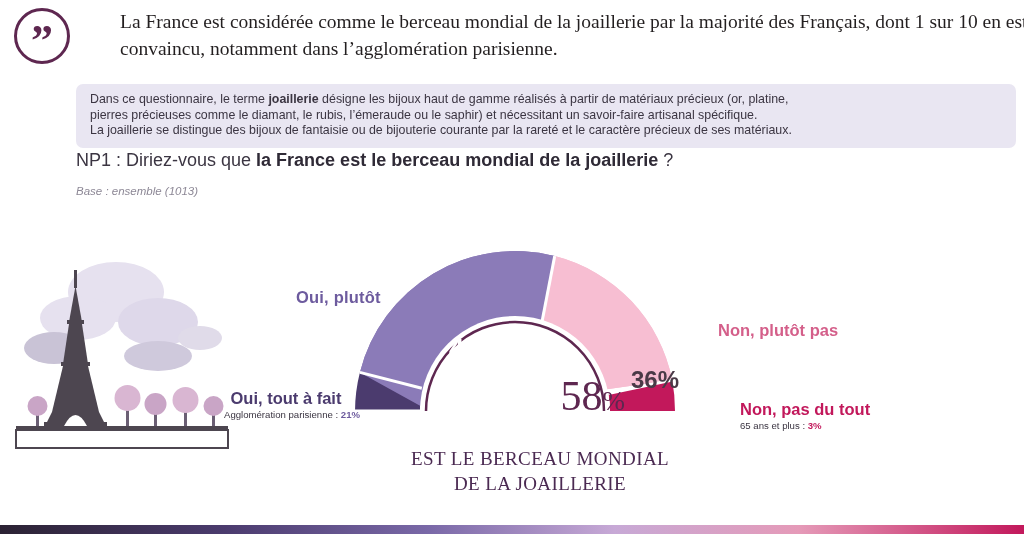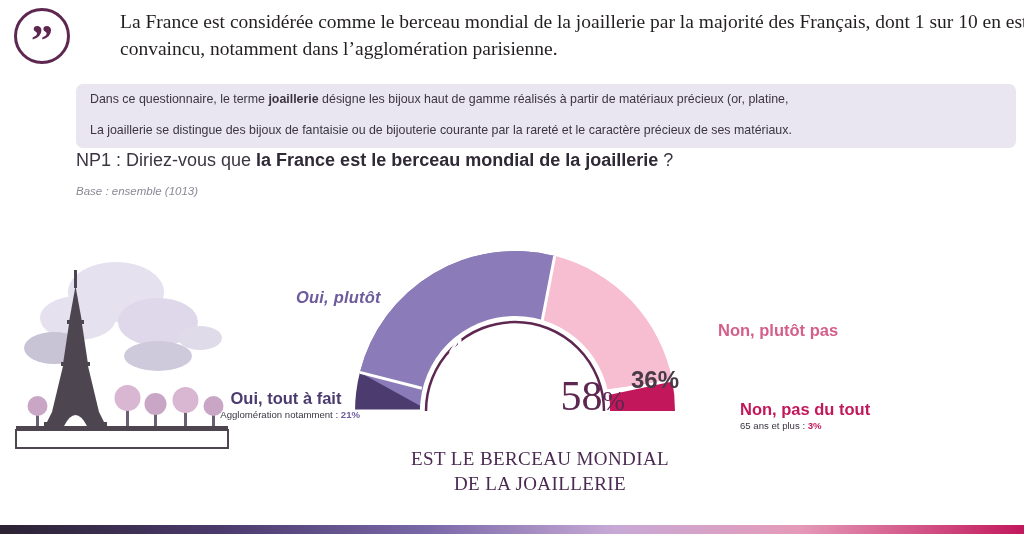--- a/index.html
+++ b/index.html
@@ -98,21 +98,20 @@
     width: 330px; height: 190px;
   }
 
   
   .lbl { position: absolute; }
   .lbl-oui-plutot {
     left: 296px; top: 288px;
     font-size: 16.5px; font-weight: bold;
     color: #6d5b9e;
     letter-spacing: .2px;
-    font-style: italic;
   }
   .lbl-oui-tout {
     left: 212px; top: 389px;
     font-size: 16.5px; font-weight: bold;
     color: #4b3b6e;
     text-align: center;
     width: 148px;
   }
   .lbl-oui-tout-sub {
     left: 206px; top: 409px;
@@ -187,21 +186,21 @@
   <div class="quote-block">
     <div class="quote-mark">
       <div class="glyph">”</div>
     </div>
     <div class="quote-text">La France est considérée comme le berceau mondial de la joaillerie par la majorité des Français, dont 1 sur 10 en est convaincu, notamment dans l’agglomération parisienne.</div>
   </div>
 
   <div class="definition-box">
     <div class="definition-text">
       <span>Dans ce questionnaire, le terme </span><b>joaillerie</b><span> désigne les bijoux haut de gamme réalisés à partir de matériaux précieux (or, platine,</span><br>
-      <br>
+      <span>pierres précieuses comme le diamant, le rubis, l’émeraude ou le saphir) et nécessitant un savoir-faire artisanal spécifique.</span><br>
       <span>La joaillerie se distingue des bijoux de fantaisie ou de bijouterie courante par la rareté et le caractère précieux de ses matériaux.</span>
     </div>
   </div>
 
   <div class="question">
     <span>NP1 : Diriez-vous que </span><b>la France est le berceau mondial de la joaillerie</b><span> ?</span>
   </div>
   <div class="base">Base : ensemble (1013)</div>
 
   <div class="illustration">
@@ -275,21 +274,21 @@
   </div>
 
   <div class="val val-48">48%</div>
   <div class="val val-36">36%</div>
   <div class="val val-10">10%</div>
   <div class="val val-6">6%</div>
 
   <div class="lbl lbl-oui-plutot">Oui, plutôt</div>
   <div class="lbl lbl-oui-tout">Oui, tout à fait</div>
   <div class="lbl lbl-oui-tout-sub">
-    <span>Agglomération notamment : </span><span class="pct">21%</span>
+    <span>Agglomération parisienne : </span><span class="pct">21%</span>
   </div>
   <div class="lbl lbl-non-pas-du-tout">Non, pas du tout</div>
   <div class="lbl lbl-non-plutot">Non, plutôt pas</div>
   <div class="lbl lbl-non-pas-sub">
     <span>65 ans et plus : </span><span class="pct">3%</span>
   </div>
 
   <div class="center-num">
     <span>58</span><span class="unit">%</span>
   </div>

